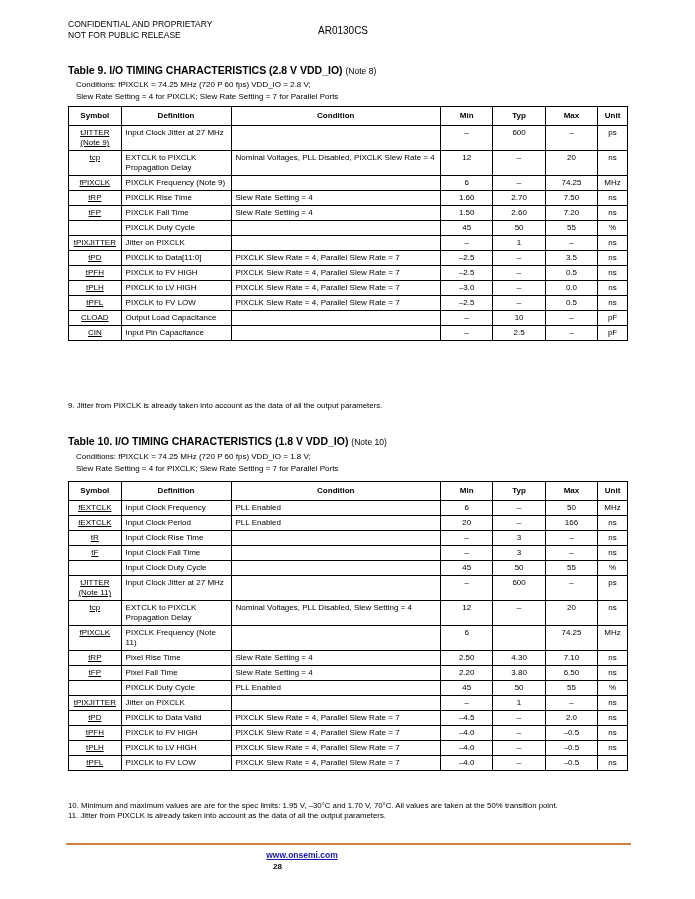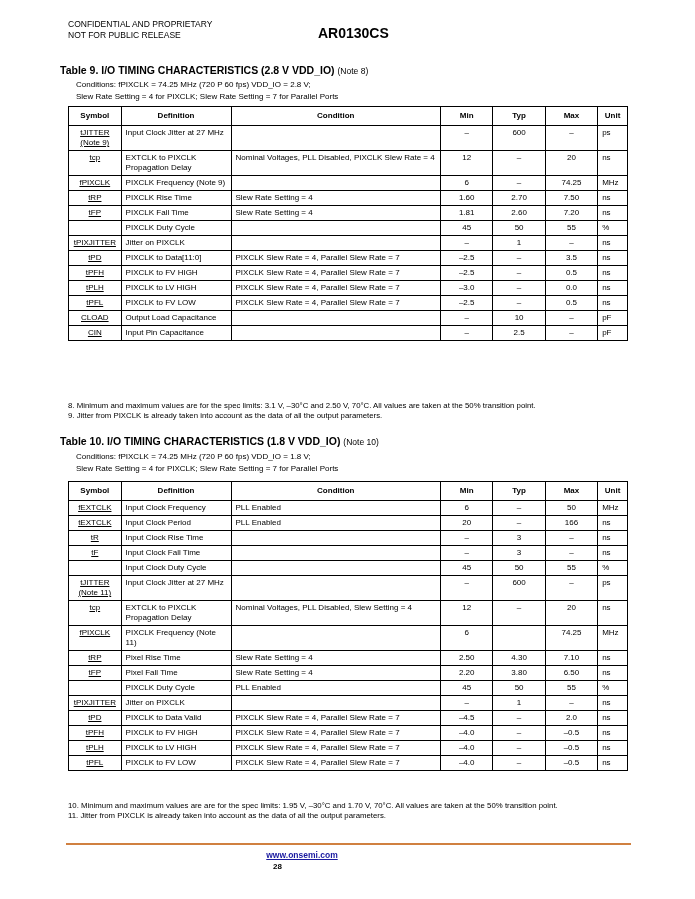--- a/index.html
+++ b/index.html
@@ -1,29 +1,29 @@
 <!DOCTYPE html>
 <html><head>
 <meta charset="utf-8">
 <style>
   html, body { margin:0; padding:0; background:#fff; }
   body { width:695px; height:899px; position:relative; font-family:"Liberation Sans", sans-serif; color:#000; overflow:hidden; }
   .hdr-left { position:absolute; left:68px; top:19px; font-size:8.5px; font-weight:normal; line-height:11px; }
-  .hdr-right { position:absolute; left:318px; top:25px; font-size:14px; font-weight:bold; }
-  .tbl-title { position:absolute; left:60px; font-size:10.5px; font-weight:bold; }
+  .hdr-right { position:absolute; left:318px; top:25px; font-size:10px; font-weight:normal; }
+  .tbl-title { position:absolute; left:68px; font-size:10.5px; font-weight:bold; }
   .tbl-title .note { font-weight:normal; font-size:8.5px; }
   .cond { position:absolute; left:76px; font-size:8px; line-height:12px; }
   table { position:absolute; left:68px; width:560px; border-collapse:collapse; font-size:8px; }
   td, th { border:1px solid #000; padding:2px 4px; line-height:10px; vertical-align:top; }
   th { font-weight:bold; font-size:8px; text-align:center; height:14px; vertical-align:middle; }
   td.sym { text-align:center; width:42px;text-decoration:underline; }
   td.def { width:98px;margin-left:39px; }
   td.cond2 { width:195px; }
   td.num { width:42px; text-align:center; }
-  td.unit { width:20px; }
+  td.unit { width:20px; text-align:center; }
   .notes { position:absolute; left:68px; font-size:7.8px; line-height:10px; }
   .rule { position:absolute; left:66px; top:843px; width:565px; height:2px; background:#d08040; }
   .footer-link { position:absolute; top:850px; left:0; width:604px; text-align:center; font-size:8.5px; font-weight:bold; color:#1a1aa0; text-decoration:underline; }
   .footer-page { position:absolute; top:862px; left:0; width:555px; text-align:center; font-size:8px; font-weight:bold; }
 </style>
 </head>
 <body>
 
 <div class="hdr-left">
   <div>CONFIDENTIAL AND PROPRIETARY</div>
@@ -85,21 +85,21 @@
         <td class="cond2">Slew Rate Setting = 4</td>
         <td class="num">1.60</td>
         <td class="num">2.70</td>
         <td class="num">7.50</td>
         <td class="unit">ns</td>
       </tr>
       <tr>
         <td class="sym">tFP</td>
         <td class="def">PIXCLK Fall Time</td>
         <td class="cond2">Slew Rate Setting = 4</td>
-        <td class="num">1.81</td>
+        <td class="num">1.50</td>
         <td class="num">2.60</td>
         <td class="num">7.20</td>
         <td class="unit">ns</td>
       </tr>
       <tr>
         <td class="sym"></td>
         <td class="def">PIXCLK Duty Cycle</td>
         <td class="cond2"></td>
         <td class="num">45</td>
         <td class="num">50</td>
@@ -165,21 +165,20 @@
         <td class="def">Input Pin Capacitance</td>
         <td class="cond2"></td>
         <td class="num">–</td>
         <td class="num">2.5</td>
         <td class="num">–</td>
         <td class="unit">pF</td>
       </tr>
     </tbody>
 </table>
 <div class="notes" style="top:401px;" id="t9notes">
-    <div>8.  Minimum and maximum values are for the spec limits: 3.1 V, –30°C and 2.50 V, 70°C. All values are taken at the 50% transition point.</div>
     <div>9.  Jitter from PIXCLK is already taken into account as the data of all the output parameters.</div>
   </div>
 
 <div class="tbl-title" style="top:435px;">
   <span>Table 10. I/O TIMING CHARACTERISTICS (1.8 V VDD_IO)</span>
   <span class="note">(Note 10)</span>
 </div>
 <div class="cond" style="top:451px;">
   <div>Conditions: fPIXCLK = 74.25 MHz (720 P 60 fps) VDD_IO = 1.8 V;</div>
   <div>Slew Rate Setting = 4 for PIXCLK; Slew Rate Setting = 7 for Parallel Ports</div>

